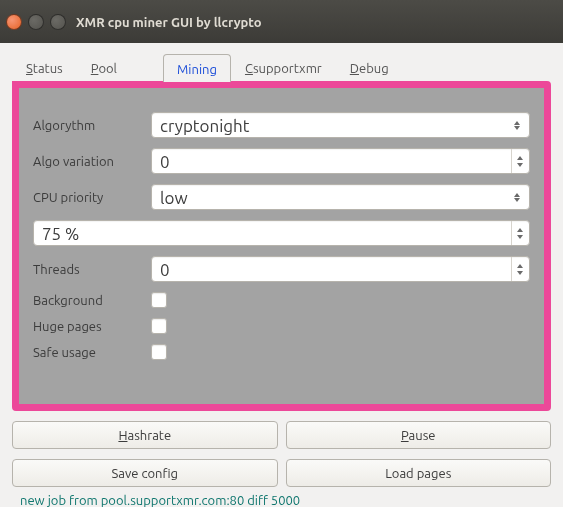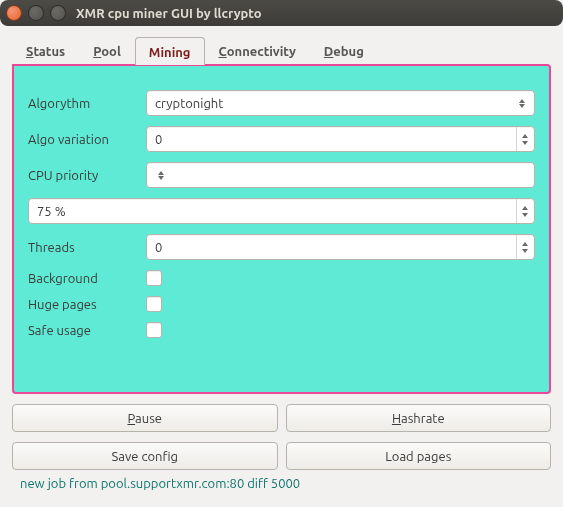--- a/index.html
+++ b/index.html
@@ -7,27 +7,26 @@
     margin: 0;
     font-family: "Ubuntu", "Segoe UI", sans-serif;
     font-size: 13px;
     background: #f2f1f0;
     color: #3c3c3c;
     width: 563px;
     height: 507px;
     overflow: hidden;
   }
   .titlebar {
-    height: 26px;
+    height: 43px;
     background: linear-gradient(to bottom, #4c4b46 0%, #3c3b37 100%);
     display: flex;
     align-items: center;
     padding: 0 6px;
     gap: 6px;
-    border-radius: 8px;
   }
   .tb-btn {
     width: 16px; height: 16px;
     border-radius: 50%;
     border: 1px solid rgba(0,0,0,0.5);
     display: inline-block;
   }
   .tb-close { background: radial-gradient(circle at 35% 35%, #f79674, #e66226); }
   .tb-min, .tb-max { background: radial-gradient(circle at 35% 35%, #6b6a65, #54534e); }
   .tb-title {
@@ -37,45 +36,45 @@
     margin-left: 4px;
   }
   .client {
     padding: 10px 12px 0 12px;
     background: #f2f1f0;
   }
   .tabbar {
     display: flex;
     position: relative;
     z-index: 2;
-    font-weight: bold;
   }
   .tab {
     padding: 7px 13px 6px 13px;
     border: 1px solid transparent;
     border-bottom: none;
     border-radius: 4px 4px 0 0;
     color: #555;
     cursor: pointer;
     margin-right: 0px;
     position: relative;
   }
   .tab .mn { text-decoration: underline; }
   .tab.active {
     background: #f2f1f0;
     border-color: #b6b3ac;
-    color: #7f1d1d;
+    color: #1d4ed8;
     top: 1px;
+    margin-left: 32px;
   }
   .pane {
-    border: 2px solid #ec4899;
+    border: 7px solid #ec4899;
     border-radius: 0 4px 4px 4px;
     padding: 24px 14px 14px 14px;
     min-height: 330px;
-    background: #5eead4;
+    background: #a3a3a3;
   }
   .row {
     display: flex;
     align-items: center;
     margin-bottom: 10px;
   }
   .row label.fld {
     width: 118px;
     color: #3c3c3c;
   }
@@ -86,21 +85,21 @@
     background: #fff;
     border: 1px solid #b6b3ac;
     border-radius: 4px;
     height: 26px;
     padding: 0 6px 0 8px;
     box-shadow: inset 0 1px 1px rgba(0,0,0,0.05);
     position: relative;
   }
   .combo .val, .spin .val, .txt .val {
     flex: 1;
-    font-size: 13px;
+    font-size: 17px;
     color: #3c3c3c;
   }
   .combo .arrows, .spin .arrows {
     width: 12px;
     display: flex;
     flex-direction: column;
     align-items: center;
     gap: 1px;
     cursor: pointer;
   }
@@ -153,21 +152,21 @@
   <span class="tb-btn tb-min"></span>
   <span class="tb-btn tb-max"></span>
   <span class="tb-title">XMR cpu miner GUI by llcrypto</span>
 </div>
 
 <div class="client">
   <div class="tabbar">
     <div class="tab"><span class="mn">S</span><span>tatus</span></div>
     <div class="tab"><span class="mn">P</span><span>ool</span></div>
     <div class="tab active"><span>Mining</span></div>
-    <div class="tab"><span class="mn">C</span><span>onnectivity</span></div>
+    <div class="tab"><span class="mn">C</span><span>supportxmr</span></div>
     <div class="tab"><span class="mn">D</span><span>ebug</span></div>
   </div>
 
   <div class="pane">
 
     <div class="row">
       <label class="fld">Algorythm</label>
       <div class="combo">
         <span class="val">cryptonight</span>
         <span class="arrows">
@@ -184,20 +183,21 @@
         <span class="arrows">
             <span class="tri-up"></span>
             <span class="tri-down"></span>
           </span>
       </div>
     </div>
 
     <div class="row">
       <label class="fld">CPU priority</label>
       <div class="combo">
+        <span class="val">low</span>
         <span class="arrows">
             <span class="tri-up"></span>
             <span class="tri-down"></span>
           </span>
       </div>
     </div>
 
     <div class="row">
       <div class="spin">
         <span class="val">75 %</span>
@@ -232,24 +232,24 @@
 
     <div class="row">
       <label class="fld">Safe usage</label>
       <span class="chk"></span>
     </div>
 
   </div>
 
   <div class="btnrow">
     <div class="btn">
+        <span><span class="mn">H</span>ashrate</span>
+      </div>
+    <div class="btn">
         <span><span class="mn">P</span>ause</span>
-      </div>
-    <div class="btn">
-        <span><span class="mn">H</span>ashrate</span>
       </div>
   </div>
   <div class="btnrow">
     <div class="btn">
         <span>Save config</span>
       </div>
     <div class="btn">
         <span>Load pages</span>
       </div>
   </div>

